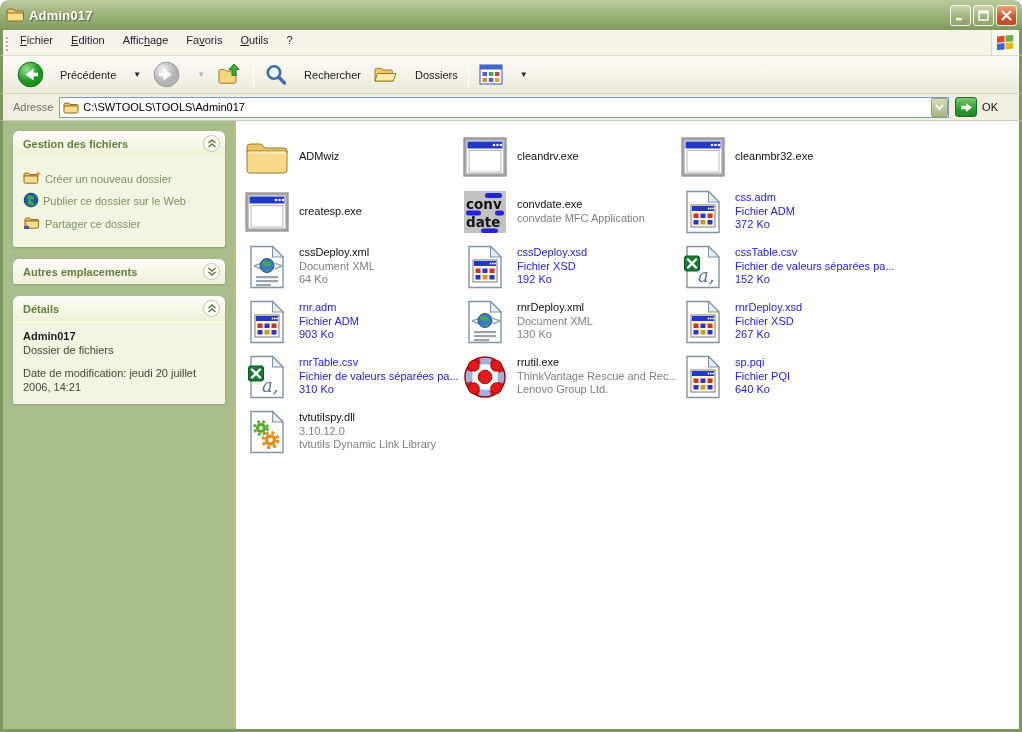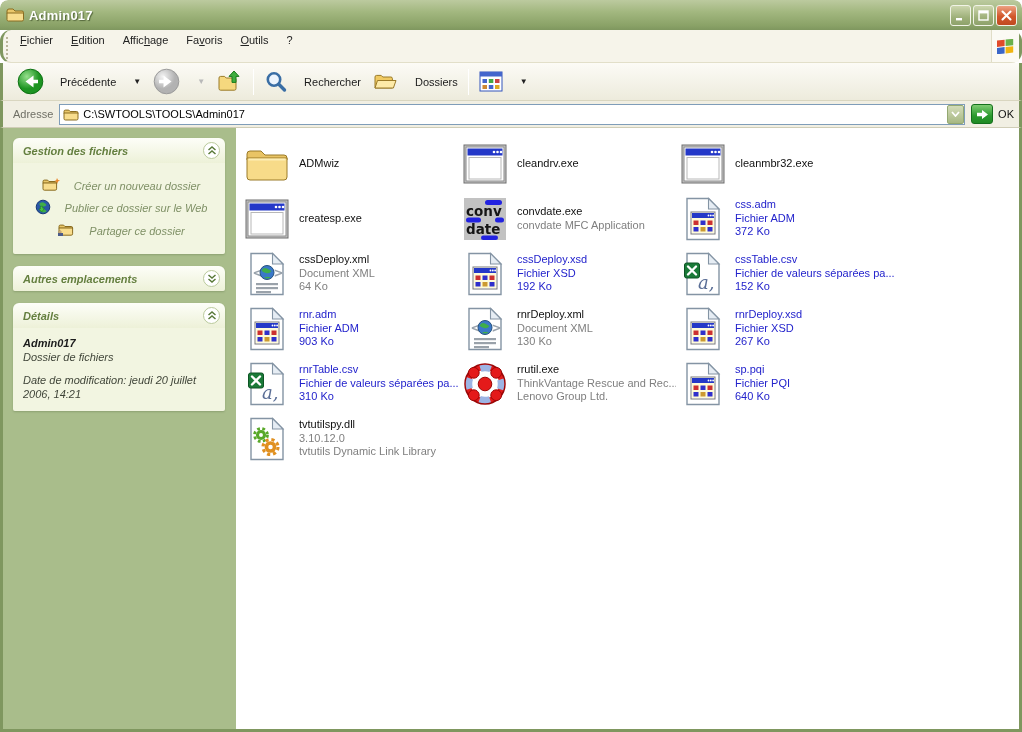--- a/index.html
+++ b/index.html
@@ -20,57 +20,57 @@
   .titlebar{height:30px;flex:none;display:flex;align-items:center;padding:0 5px 0 6px;
     background:linear-gradient(#bcca9f, #a2b77f 40%, #8aa267 85%, #7f975f);
     border-radius:8px 8px 0 0;}
   .titlebar .ticon{width:18px;height:16px;margin-right:5px;flex:none;}
   .title-text{color:#fff;font-weight:bold;font-size:13px;text-shadow:1px 1px 1px #55683c;flex:1;letter-spacing:.2px;}
   .winbtn{width:21px;height:21px;margin-left:2px;border-radius:3px;border:1px solid #f1f3e6;
     background:linear-gradient(#ccd6ae,#9fb17a 60%,#8ea26b);display:flex;align-items:center;justify-content:center;flex:none;}
   .winbtn.close{background:linear-gradient(#eda283,#d2572b 55%,#c04a20);}
 
   
-  .menubar{height:33px;flex:none;display:flex;align-items:stretch;background:#f6f4ea;border-left:3px solid var(--olive-border);border-right:3px solid var(--olive-border);border-bottom:1px solid #e2dfc9;border-radius:11px;}
+  .menubar{height:26px;flex:none;display:flex;align-items:stretch;background:#f6f4ea;border-left:3px solid var(--olive-border);border-right:3px solid var(--olive-border);border-bottom:1px solid #e2dfc9;}
   .grip{width:8px;flex:none;background:repeating-linear-gradient(to bottom,#b9b59a 0 2px,transparent 2px 4px);background-size:2px 100%;background-repeat:no-repeat;background-position:3px 4px;margin:3px 0;}
   .menu-item{padding:4px 9px 0 9px;color:#222;}
   .menu-item u{text-decoration:underline;}
   .menubar .spacer{flex:1;}
   .winlogo-box{width:28px;display:flex;align-items:center;justify-content:center;border-left:1px solid #e0ddc7;background:#fbfaf4;}
 
   
   .toolbar{height:38px;flex:none;display:flex;align-items:center;background:linear-gradient(#fcfbf6,#edebdc);
     border-left:3px solid var(--olive-border);border-right:3px solid var(--olive-border);border-bottom:1px solid #d9d6c0;}
   .tb-btn{display:flex;align-items:center;gap:16px;padding:2px 6px;height:32px;border-radius:3px;}
   .tb-label{font-size:11px;color:#1b1b1b;}
   .tb-caret{font-size:8px;color:#222;margin-left:1px;}
   .tb-caret.dis{color:#b9b9b9;}
   .tb-sep{width:1px;height:26px;background:#d7d3bd;border-right:1px solid #fff;margin:0 4px;flex:none;}
 
   
   .addressbar{height:27px;flex:none;display:flex;align-items:center;background:#f1efe3;
-    border-left:3px solid var(--olive-border);border-right:3px solid var(--olive-border);border-bottom:1px solid #d0cdb7;padding-right:5px;}
+    border-left:3px solid var(--olive-border);border-right:3px solid var(--olive-border);border-bottom:1px solid #d0cdb7;padding-right:21px;}
   .addr-label{color:#6f6f65;margin:0 6px 0 2px;}
   .addr-input{flex:1;height:21px;background:#fff;border:1px solid #7f9db9;display:flex;align-items:center;padding-left:3px;}
   .addr-input .path{margin-left:4px;color:#000;}
   .addr-drop{margin-left:auto;width:17px;height:19px;border:1px solid #93a871;border-radius:2px;
     background:linear-gradient(#d3dcb9,#a7b883);display:flex;align-items:center;justify-content:center;}
   .go-btn{width:22px;height:20px;margin-left:6px;border-radius:3px;border:1px solid #14701c;
     background:linear-gradient(#7ecb72,#2b9a2e 60%,#1f8a24);display:flex;align-items:center;justify-content:center;}
   .go-label{margin-left:5px;color:#111;}
 
   
   .content{flex:1;display:flex;min-height:0;border-left:3px solid var(--olive-border);border-right:3px solid var(--olive-border);border-bottom:3px solid var(--olive-border);background:#fff;}
-  .sidebar{width:233px;flex:none;background:var(--sidebar-bg);padding:10px 11px 12px 10px;overflow:hidden;font-style:italic;}
+  .sidebar{width:233px;flex:none;background:var(--sidebar-bg);padding:10px 11px 12px 10px;overflow:hidden;}
   .panel{margin-bottom:12px;border-radius:6px 6px 2px 2px;overflow:hidden;box-shadow:0 1px 2px rgba(60,80,40,.25);}
   .panel-header{height:25px;background:linear-gradient(#fdfef8,#edf1d8);display:flex;align-items:center;justify-content:space-between;
     padding:0 5px 0 10px;color:var(--head-green);font-weight:bold;}
   .chev-btn{width:17px;height:17px;border-radius:50%;background:#fff;border:1px solid #b9c99a;display:flex;align-items:center;justify-content:center;}
   .panel-body{background:var(--panel-body);padding:9px 6px 10px 10px;}
-  .task-link{display:flex;align-items:center;gap:14px;margin:5px 0;color:var(--link-green);justify-content:center;}
+  .task-link{display:flex;align-items:center;gap:4px;margin:5px 0;color:var(--link-green);}
   .details-name{font-weight:bold;color:#1c1c1c;margin-bottom:2px;}
   .details-line{color:#3f4438;margin-bottom:10px;}
   .details-mod{color:#3f4438;margin-top:7px;line-height:14px;width:195px;}
 
   
   .files{flex:1;background:#fff;padding:8px 0 0 4px;display:grid;grid-template-columns:repeat(3,218px);grid-auto-rows:55px;align-content:start;overflow:hidden;}
   .file-item{display:flex;align-items:center;padding-left:4px;overflow:hidden;}
   .file-icon{width:46px;height:46px;flex:none;display:flex;align-items:center;justify-content:center;}
   .file-text{margin-left:9px;line-height:13.5px;white-space:nowrap;overflow:hidden;}
   .file-name{color:#101010;}

